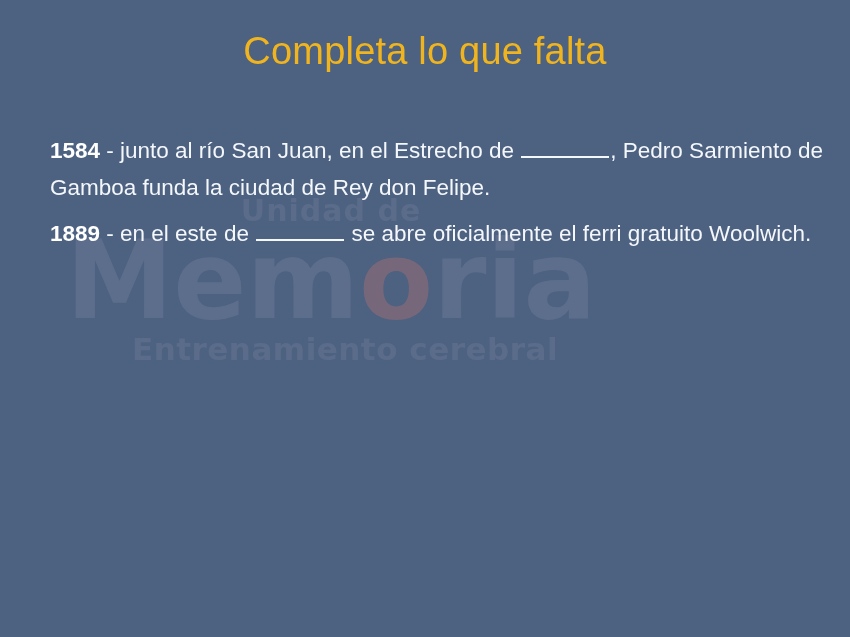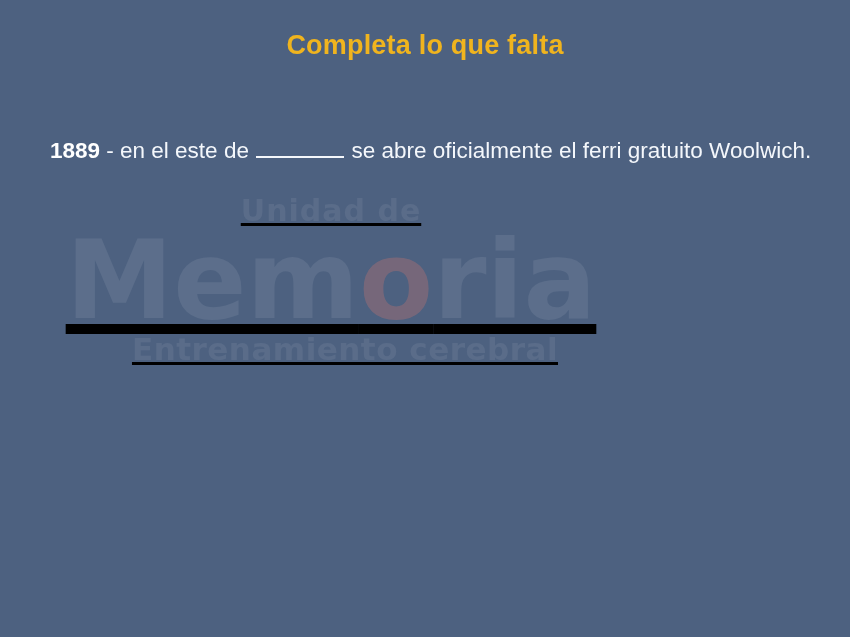--- a/index.html
+++ b/index.html
@@ -24,21 +24,20 @@
   #watermark {
     position: absolute;
     left: 0;
     top: 196px;
     width: 680px;
     height: 250px;
     text-align: center;
     pointer-events: none;
     user-select: none;
     z-index: 0;
-    text-decoration: underline;
   }
   .wm-top {
     font-family: "DejaVu Sans", sans-serif;
     font-size: 30px;
     font-weight: bold;
     letter-spacing: 1px;
     color: rgba(255,255,255,0.075);
     line-height: 1;
     margin-left: -18px;
   }
@@ -65,22 +64,22 @@
     margin-left: 10px;
   }
 
   
   #title {
     position: absolute;
     top: 30px;
     left: 0;
     width: 850px;
     text-align: center;
-    font-size: 27px;
-    font-weight: bold;
+    font-size: 38px;
+    font-weight: normal;
     color: #f0b41e;
     letter-spacing: 0.2px;
     z-index: 2;
   }
 
   
   #entries {
     position: absolute;
     top: 132px;
     left: 50px;
@@ -116,20 +115,23 @@
   <div id="watermark">
     <div class="wm-top">Unidad de</div>
     <div class="wm-main"><span>Mem</span><span class="wm-accent">o</span><span>ria</span></div>
     <div class="wm-sub">Entrenamiento cerebral</div>
   </div>
 
   <div id="title">Completa lo que falta</div>
 
   <div id="entries">
 
+    <div class="entry">
+      <span class="year">1584</span><span> - </span><span>junto al río San Juan, en el Estrecho de </span><span class="blank"></span><span>, Pedro Sarmiento de Gamboa funda la ciudad de Rey don Felipe.</span>
+    </div>
 
 
 
 
     <div class="entry">
       <span class="year">1889</span><span> - </span><span>en el este de </span><span class="blank"></span><span> se abre oficialmente el ferri gratuito Woolwich.</span>
     </div>
 
   </div>
 </div>

